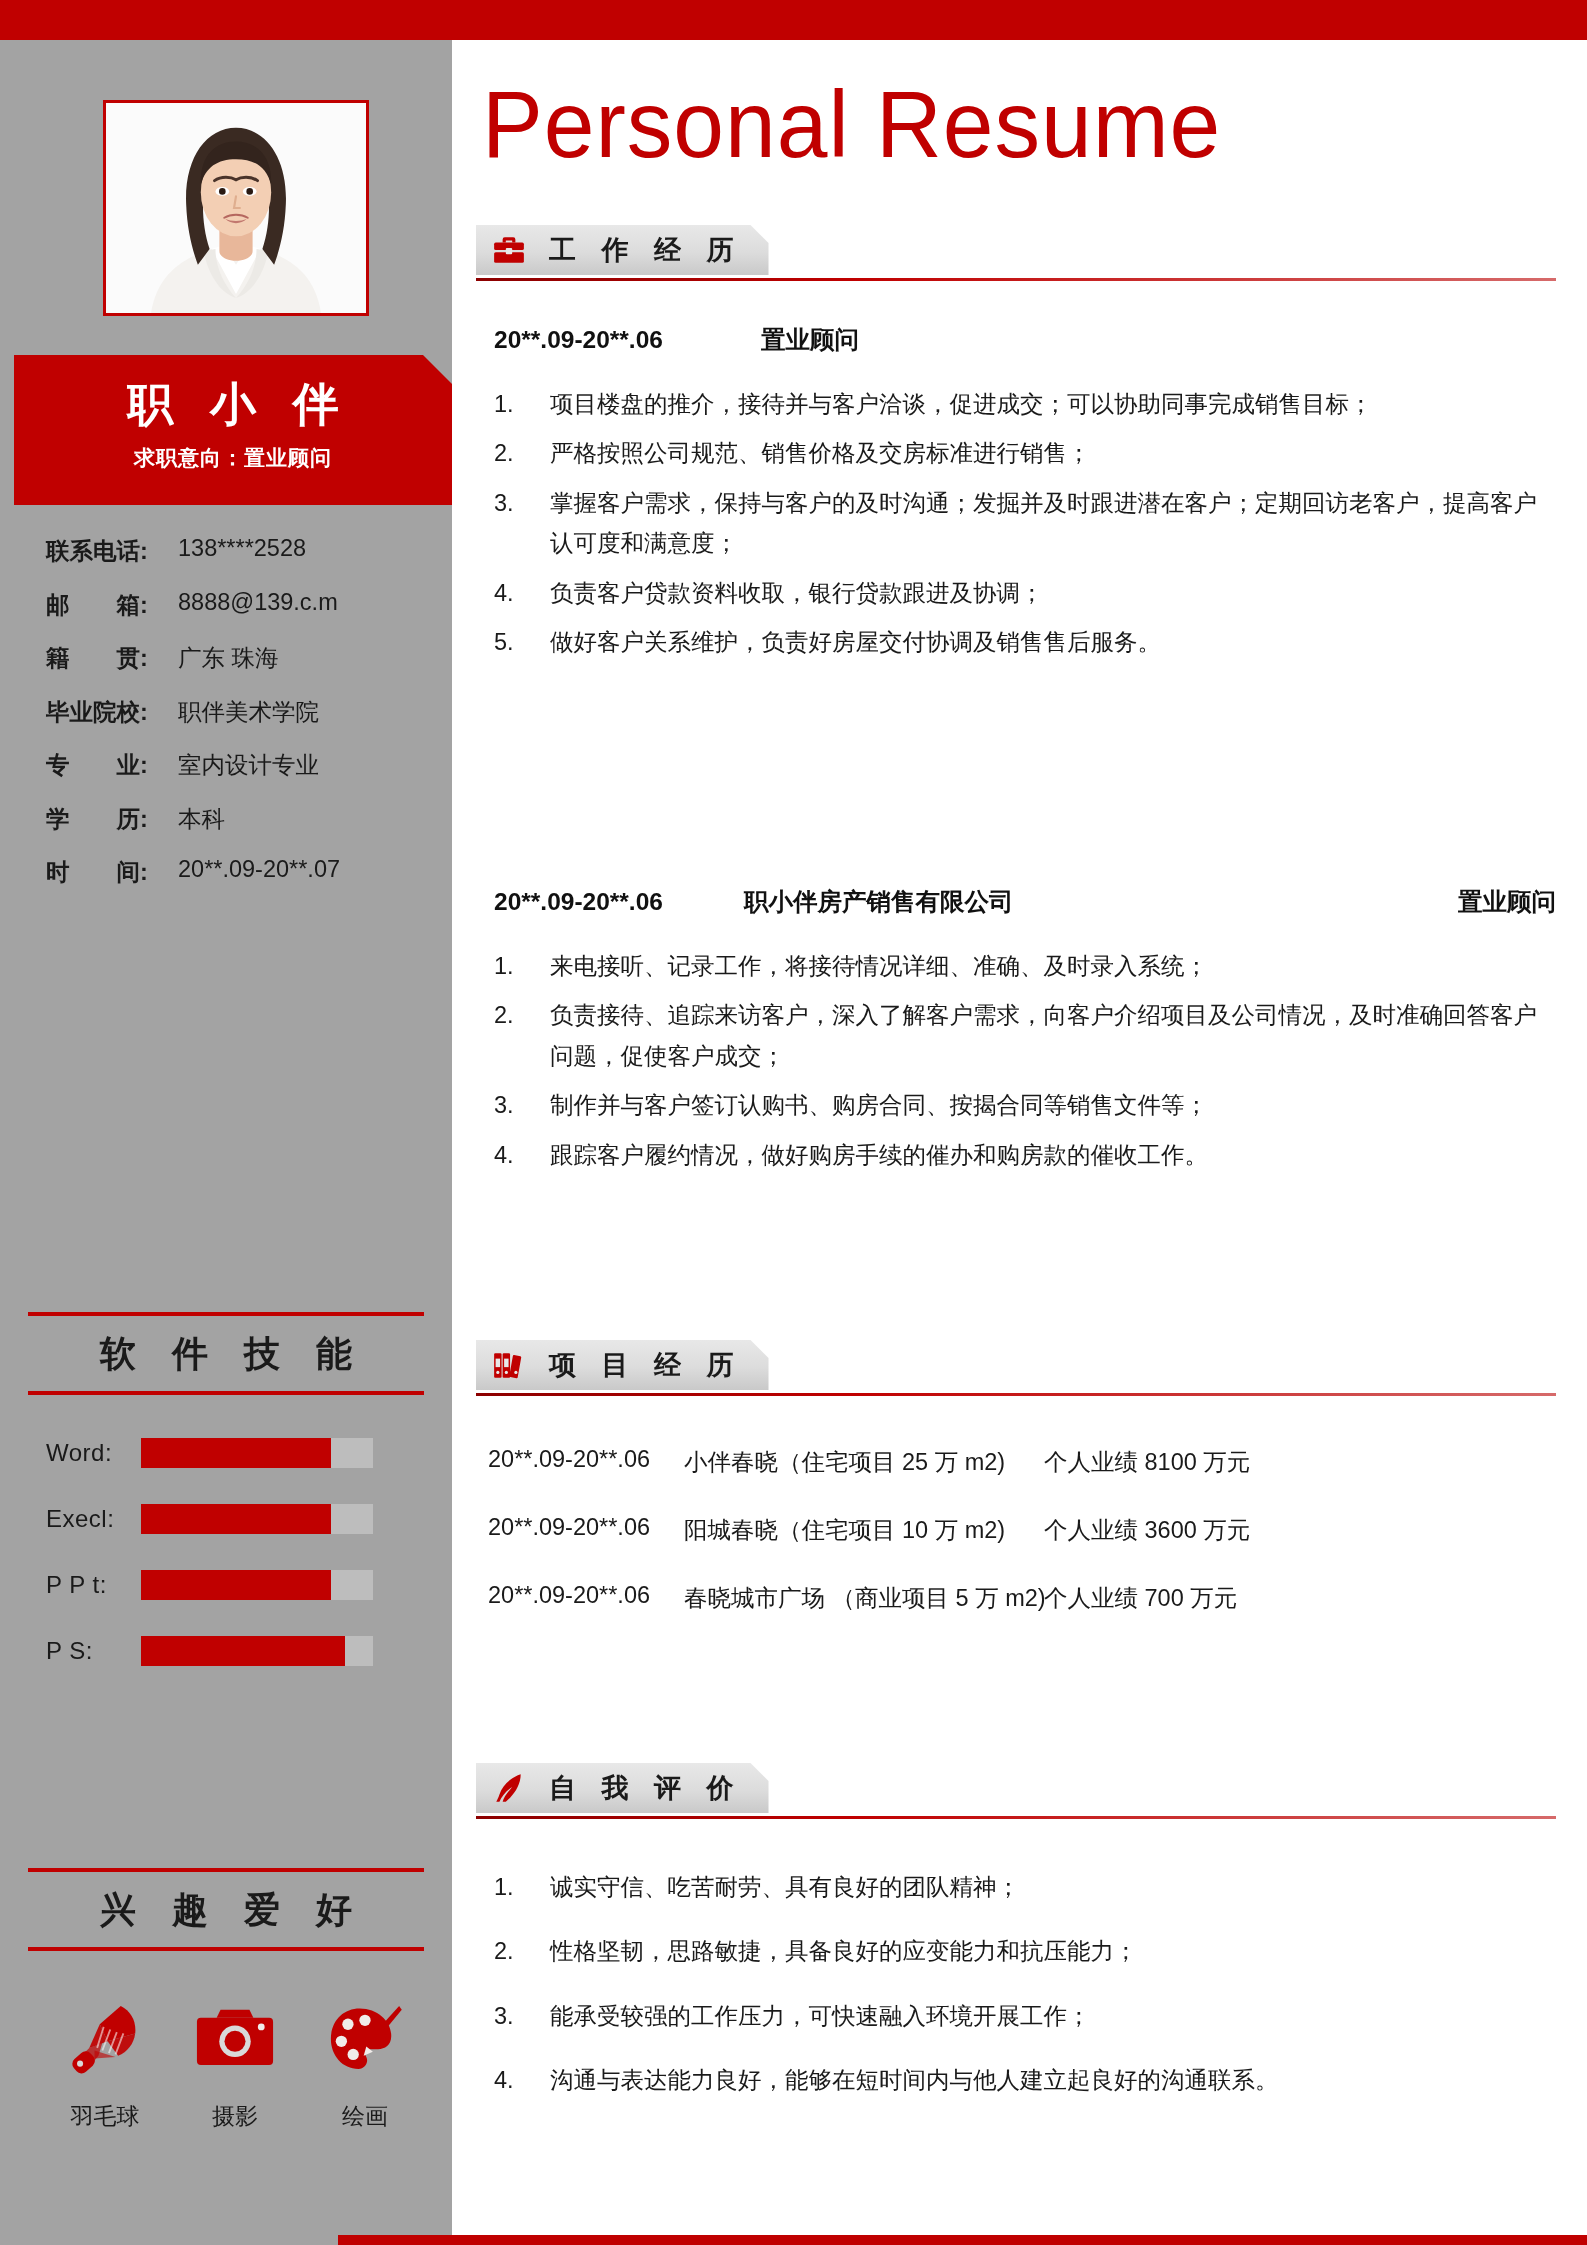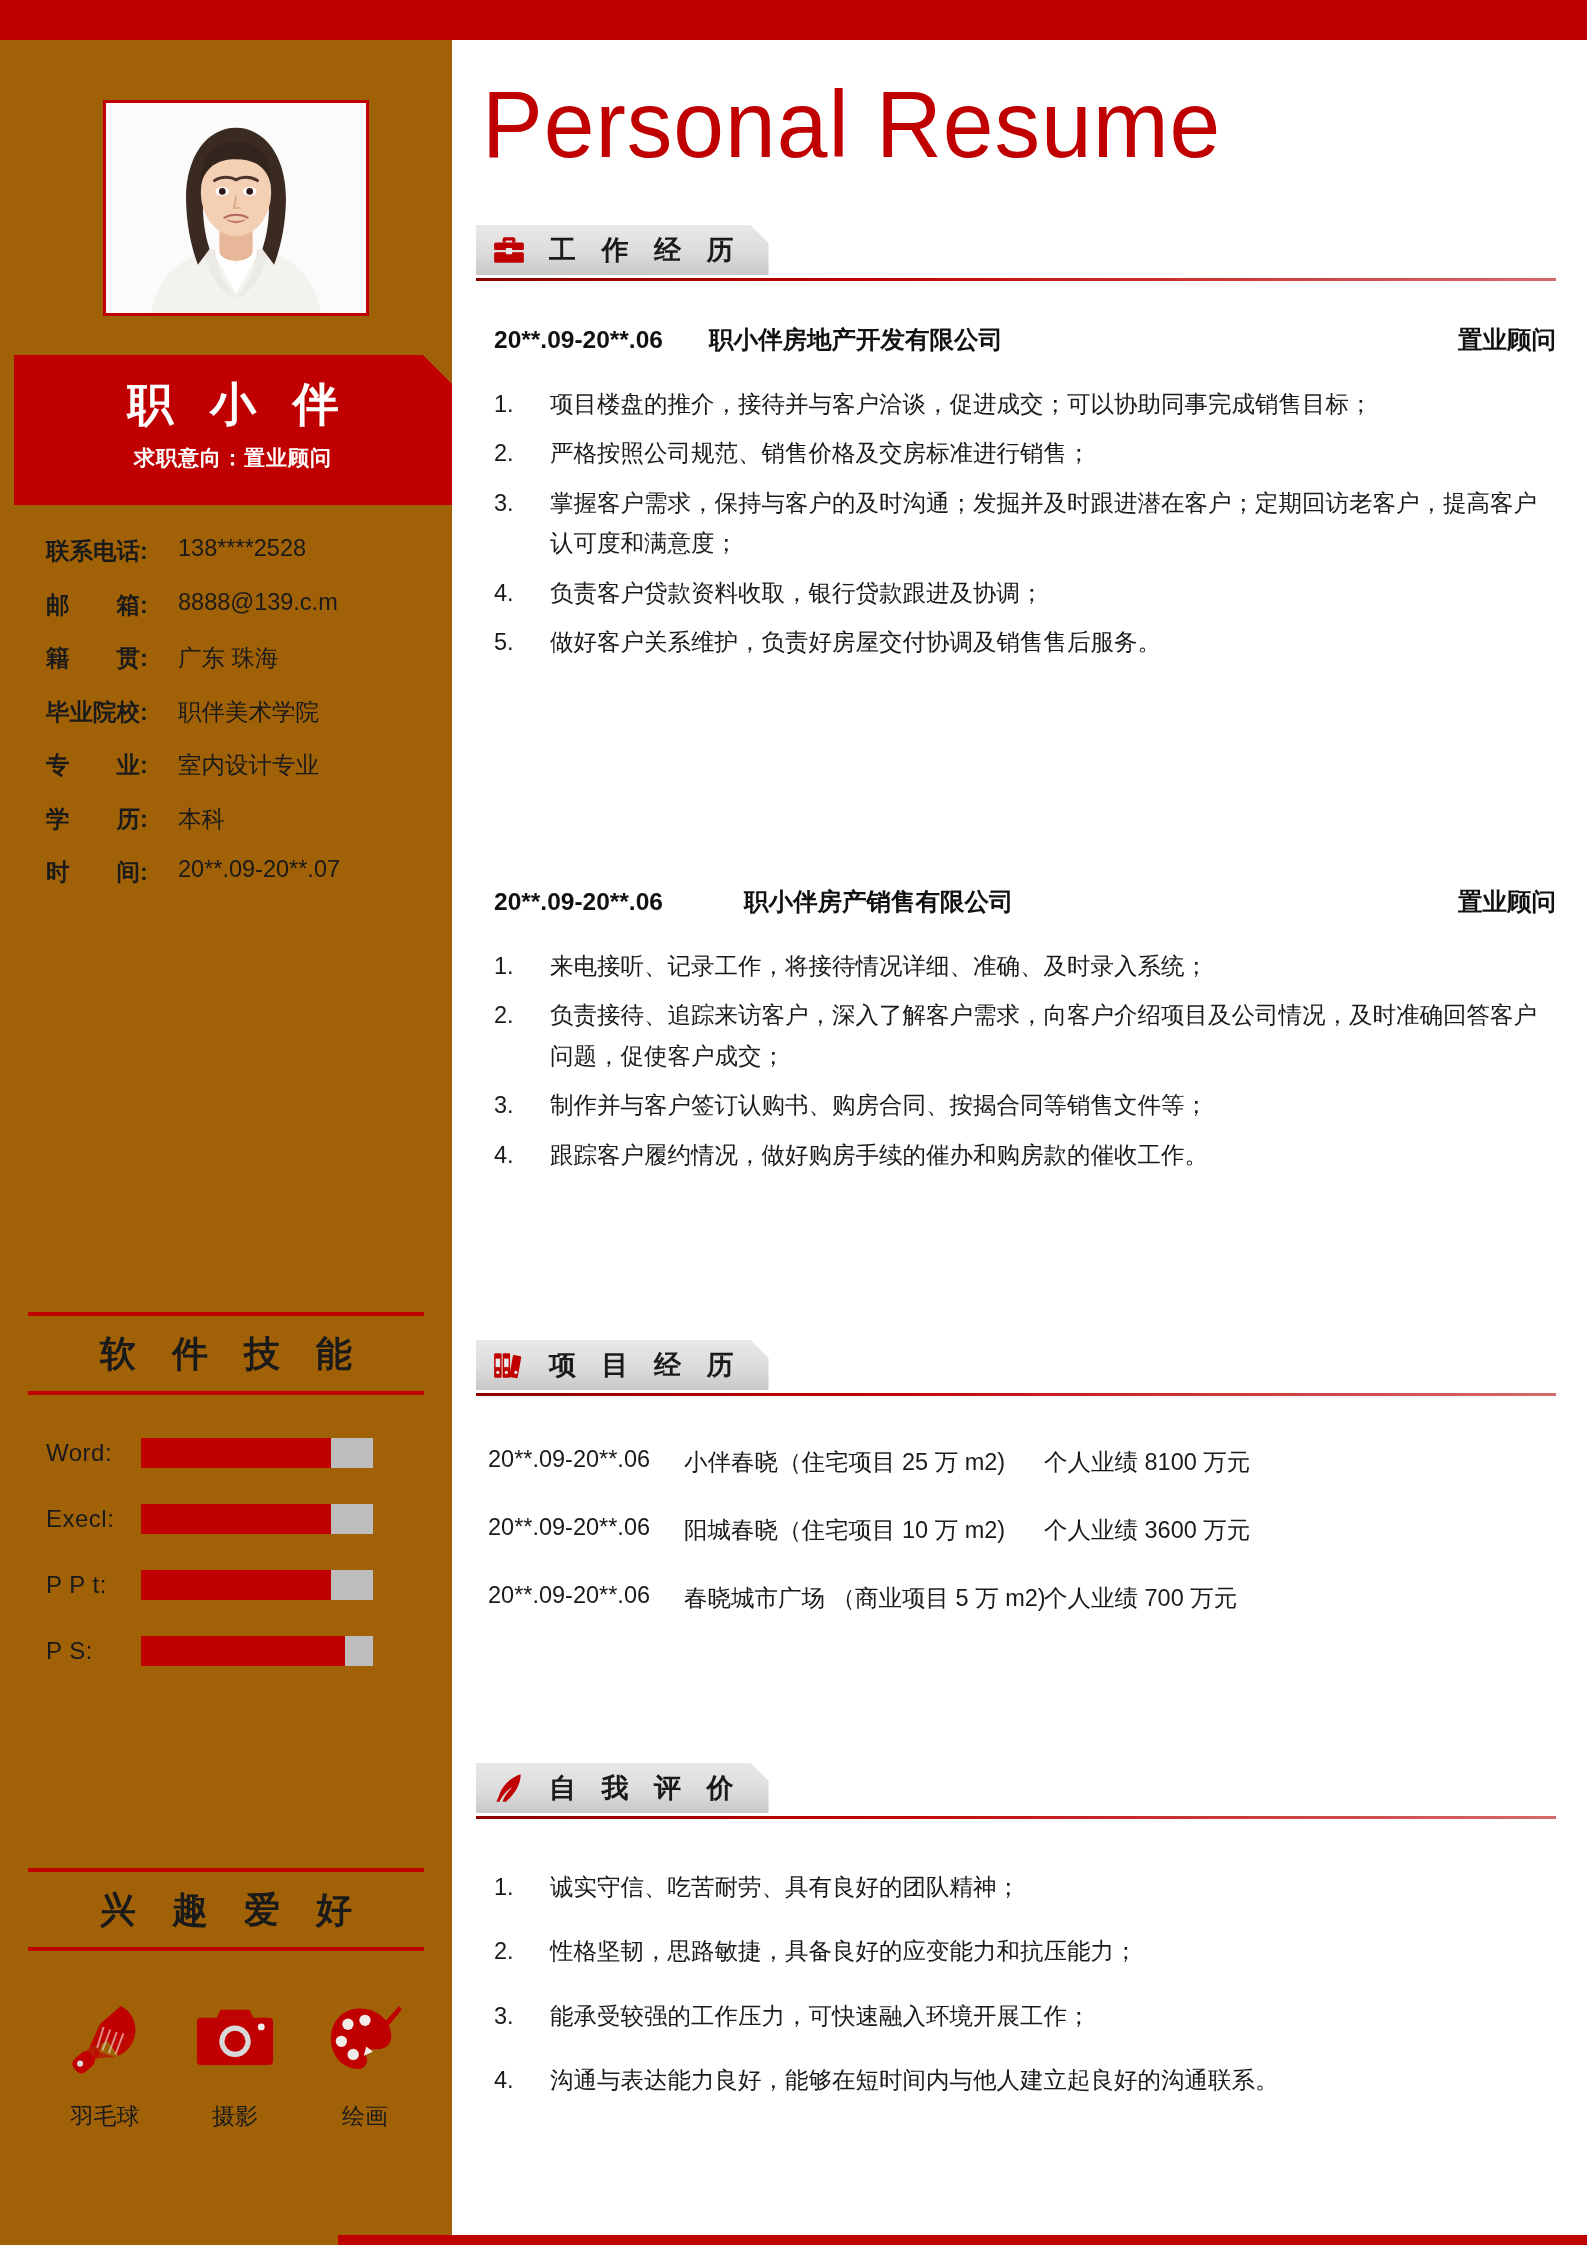--- a/index.html
+++ b/index.html
@@ -15,21 +15,21 @@
   .top-bar {
     position: absolute; top: 0; left: 0;
     width: 1587px; height: 40px;
     background: #c00000;
   }
 
   
   .sidebar {
     position: absolute; top: 40px; left: 0;
     width: 452px; height: 2205px;
-    background: #a16207;
+    background: #a3a3a3;
   }
 
   
   .photo-frame {
     position: absolute; top: 60px; left: 103px;
     width: 266px; height: 216px;
     border: 3px solid #c00000;
     background: #fdfdfd;
     overflow: hidden;
   }
@@ -384,21 +384,20 @@
           </span>
           <span class="sec-ttl">工 作 经 历</span>
         </div>
         <div class="sec-rule"></div>
       </div>
     </div>
 
     <div class="sec" style="top:283px;">
       <div class="job-line" style="padding-left:18px;">
         <span class="j-date">20**.09-20**.06</span>
-        <span class="j-co">职小伴房地产开发有限公司</span>
         <span class="j-role">置业顾问</span>
       </div>
       <ol class="items" style="margin-top:28px; padding-left:18px;">
         <li>
             <span class="num">1.</span>
             <span class="txt">项目楼盘的推介，接待并与客户洽谈，促进成交；可以协助同事完成销售目标；</span>
           </li>
         <li>
             <span class="num">2.</span>
             <span class="txt">严格按照公司规范、销售价格及交房标准进行销售；</span>

